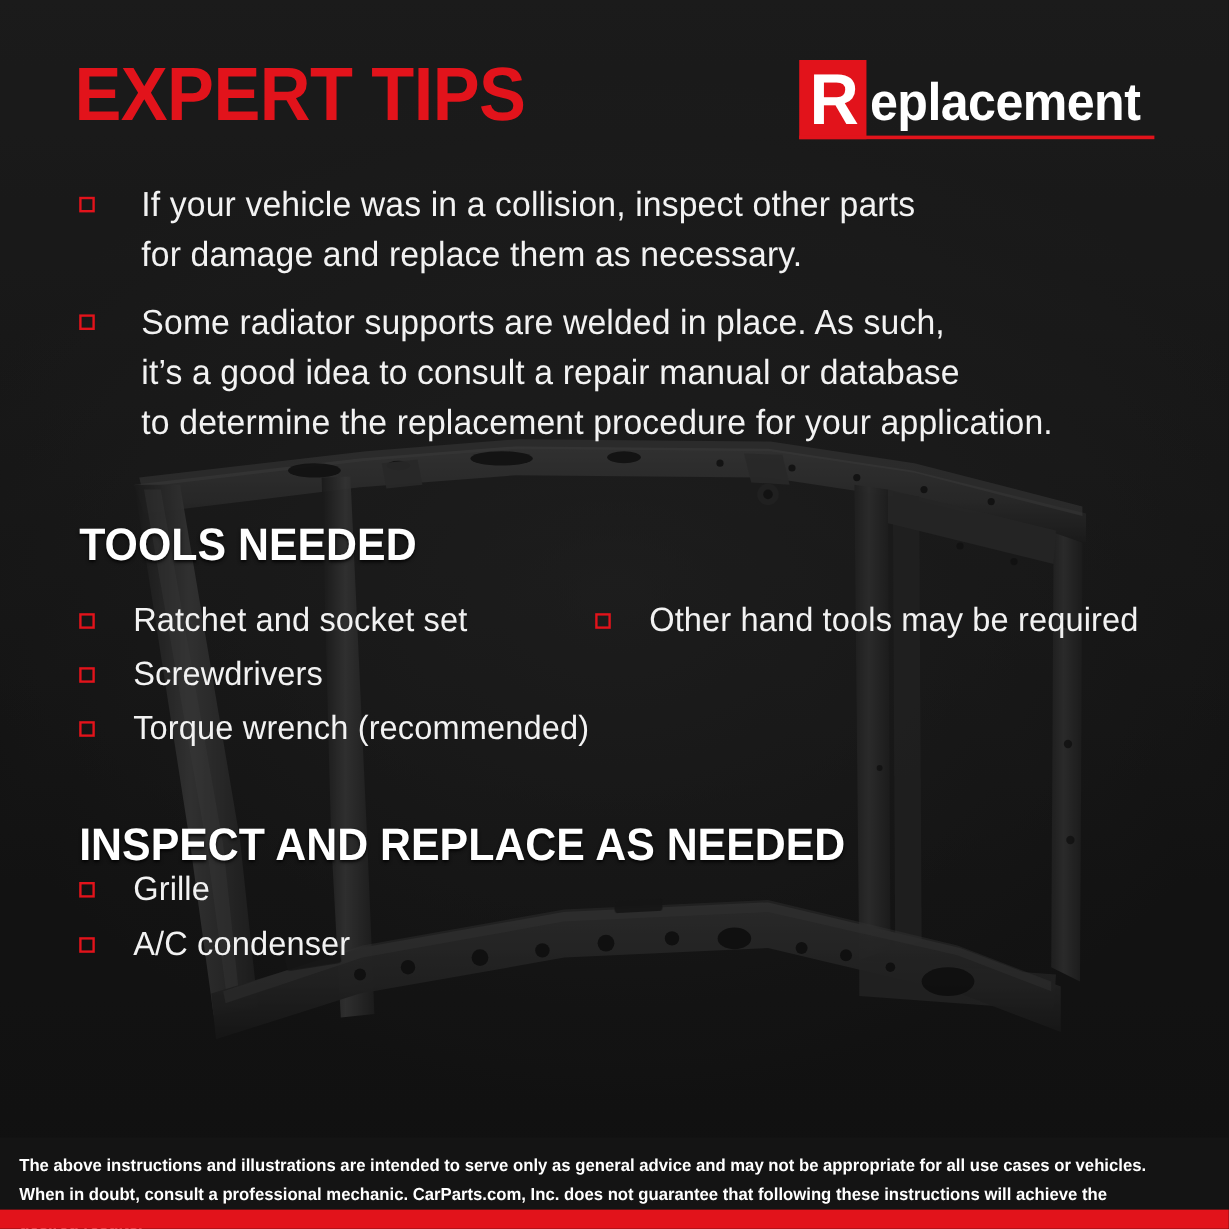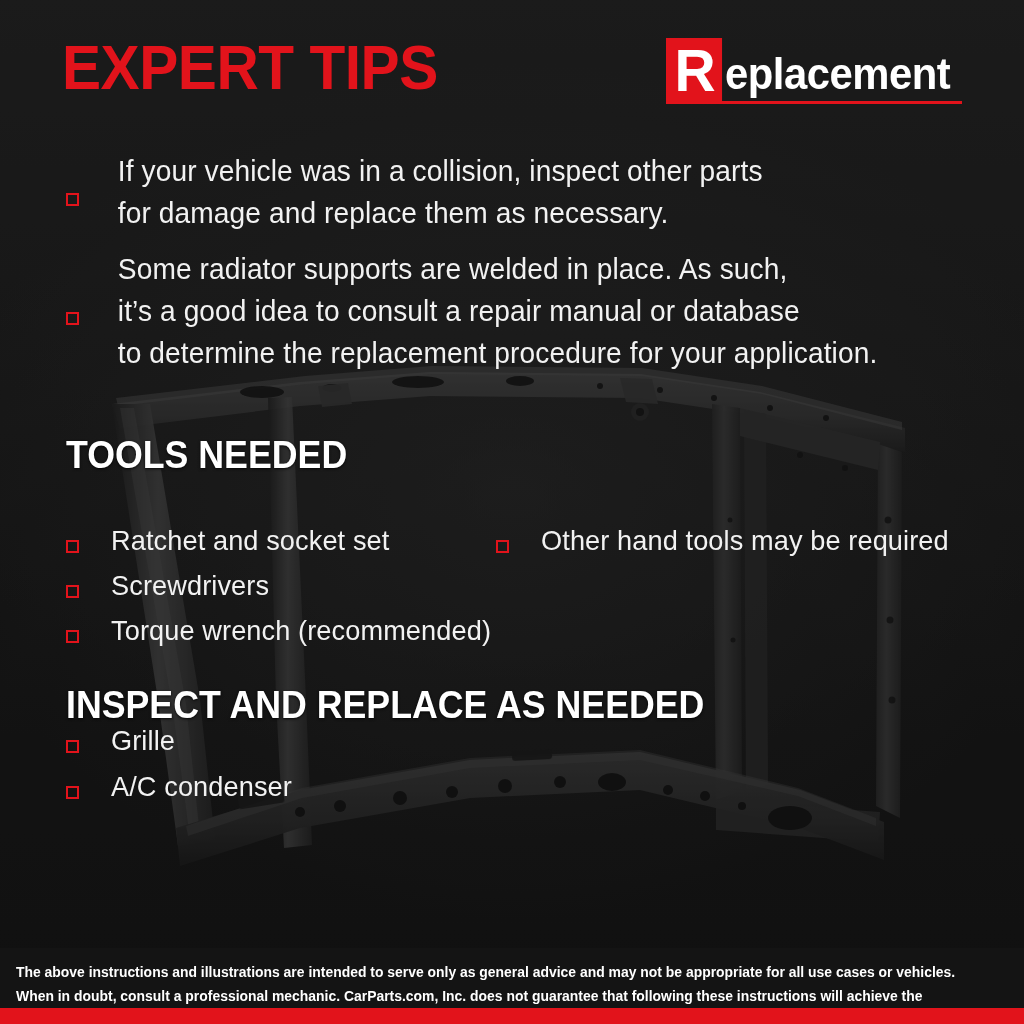--- a/index.html
+++ b/index.html
@@ -33,21 +33,21 @@
     position: absolute;
     inset: 0;
     background:
       radial-gradient(ellipse 80% 60% at 50% 48%, rgba(48,48,48,0.55) 0%, rgba(29,29,29,0.0) 70%),
       linear-gradient(180deg, #232323 0%, #1c1c1c 38%, #141414 72%, #111111 100%);
   }
 
   
   #header {
     position: absolute;
-    top: 0; left: 0; right: 0;
+    top: 12px; left: 0; right: 0;
     height: 132px;
     z-index: 3;
   }
   #title {
     position: absolute;
     left: 62px;
     top: 36px;
     font-family: "Liberation Sans Narrow", "Liberation Sans", sans-serif;
     font-weight: bold;
     font-size: 63px;
@@ -107,21 +107,21 @@
 
   
   #content {
     position: absolute;
     inset: 0;
     z-index: 2;
   }
 
   .bullet-row {
     display: flex;
-    align-items: center;
+    align-items: flex-start;
   }
   .bullet-sq {
     flex: 0 0 auto;
     width: 9px;
     height: 9px;
     border: 2px solid #e2131b;
     background: transparent;
     margin-top: 12px;
     margin-right: 0px;
   }
@@ -168,21 +168,21 @@
 
   #tools-head { position: absolute; left: 66px; top: 436px; }
 
   #tools-cols {
     position: absolute;
     left: 66px;
     top: 500px;
     width: 900px;
     display: flex;
   }
-  #tools-cols .col { width: 430px; margin-top: 24px; }
+  #tools-cols .col { width: 430px; }
   #tools-cols .col.right { margin-left: 0px; width: 470px; }
   #tools-cols .bullet-row { margin-bottom: 11px; }
   #tools-cols .bullet-text { padding-left: 33px; font-size: 28px; line-height: 34px; }
   #tools-cols .bullet-text .ln + .ln { margin-top: 11px; }
   #tools-cols .bullet-sq { margin-top: 11px; }
 
   #inspect-head { position: absolute; left: 66px; top: 686px; }
 
   #inspect-list {
     position: absolute;

